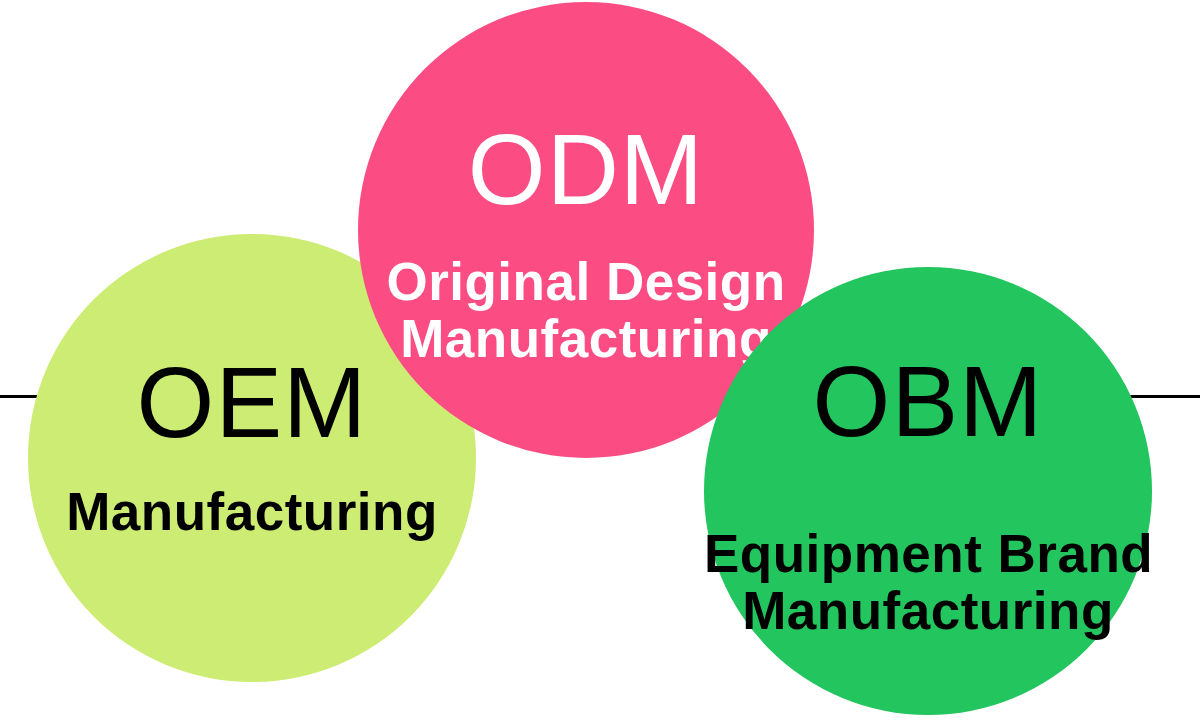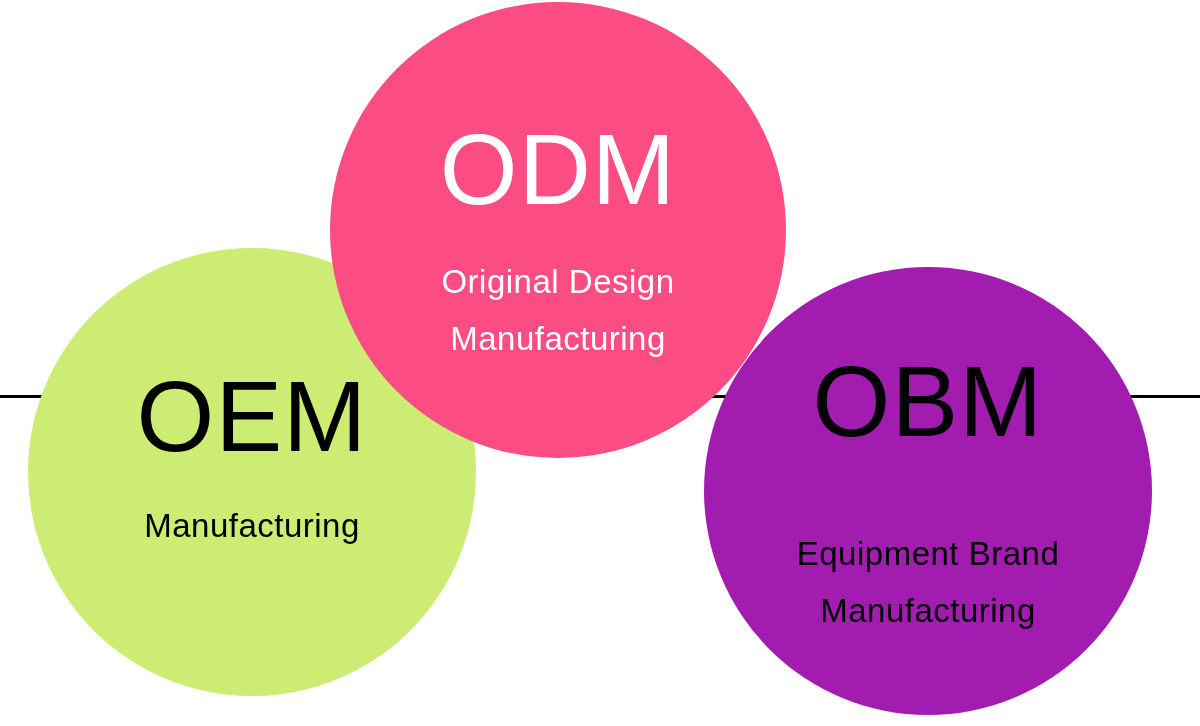--- a/index.html
+++ b/index.html
@@ -23,22 +23,22 @@
     height: 3px;
     background: #000000;
     z-index: 0;
   }
   .circle {
     position: absolute;
     border-radius: 50%;
     text-align: center;
   }
   
-  .c-oem { left: 28px;  top: 248px; width: 448px; height: 448px; z-index: 1; }
-  .c-odm { left: 330px; top: 2px;   width: 456px; height: 456px; z-index: 2; }
+  .c-oem { left: 28px;  top: 234px; width: 448px; height: 448px; z-index: 1; }
+  .c-odm { left: 358px; top: 2px;   width: 456px; height: 456px; z-index: 2; }
   .c-obm { left: 704px; top: 267px; width: 448px; height: 448px; z-index: 3; }
 
   .acronym {
     position: absolute;
     left: 0;
     width: 100%;
     font-size: 100px;
     line-height: 100px;
     font-weight: 400;
     letter-spacing: 1px;
@@ -51,24 +51,25 @@
   .desc {
     position: absolute;
     left: 0;
     width: 100%;
   }
   .c-oem .desc { top: 249px; }
   .c-odm .desc { top: 251px; }
   .c-obm .desc { top: 258px; }
 
   .desc-line {
-    font-size: 33px;
+    font-size: 53px;
     line-height: 57px;
     letter-spacing: 0.5px;
     white-space: nowrap;
+    font-weight: bold;
   }
 </style>
 </head>
 <body>
 
 <div class="canvas">
 
   <div class="divider" style="background-color: rgb(0, 0, 0);"></div>
 
   <div class="circle c-oem" style="background-color: rgb(205, 236, 115); color: rgb(0, 0, 0);">
@@ -79,21 +80,21 @@
   </div>
 
   <div class="circle c-odm" style="background-color: rgb(251, 76, 132); color: rgb(255, 255, 255);">
     <div class="acronym">ODM</div>
     <div class="desc">
       <div class="desc-line">Original Design</div>
       <div class="desc-line">Manufacturing</div>
     </div>
   </div>
 
-  <div class="circle c-obm" style="background-color: #a21caf; color: rgb(0, 0, 0);">
+  <div class="circle c-obm" style="background-color: #22c55e; color: rgb(0, 0, 0);">
     <div class="acronym">OBM</div>
     <div class="desc">
       <div class="desc-line">Equipment Brand</div>
       <div class="desc-line">Manufacturing</div>
     </div>
   </div>
 
 </div>
 
 </body></html>

